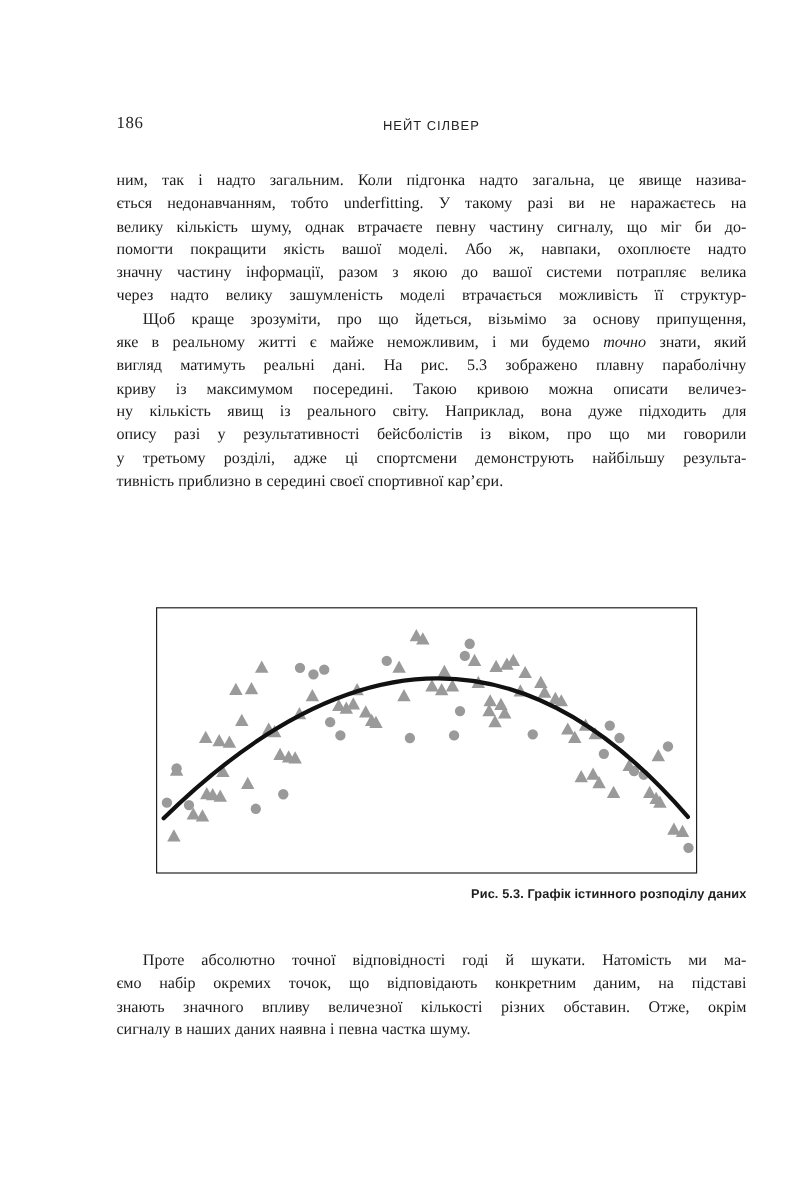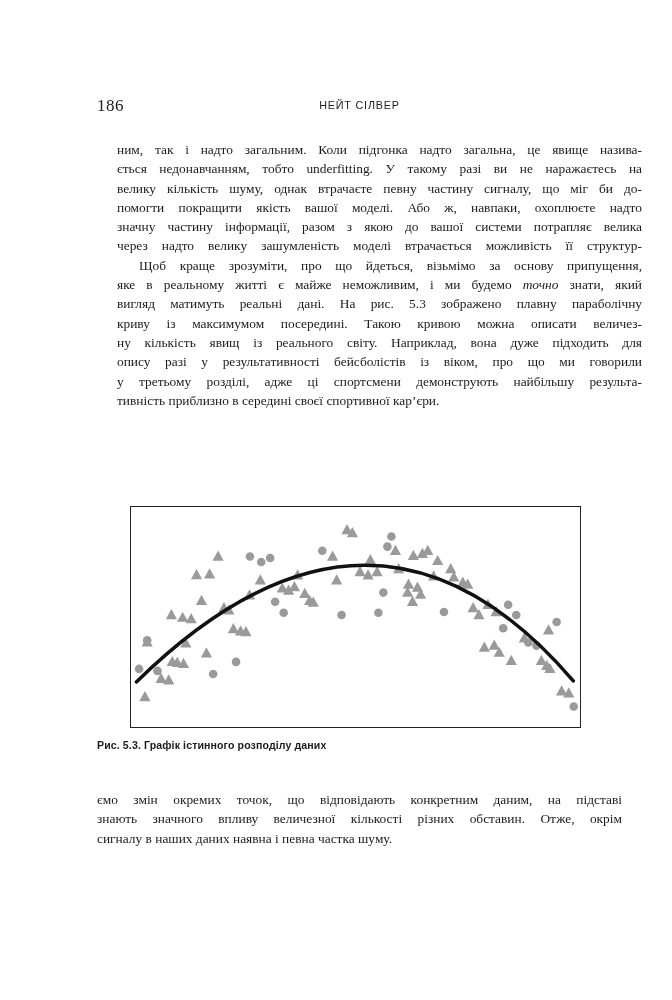--- a/index.html
+++ b/index.html
@@ -4,47 +4,47 @@
 <style>
   html,body{margin:0;padding:0;background:#e8e8e8;}
   .page{
     position:relative;width:672px;height:1000px;margin:0 auto;
     background:#ffffff;color:#1b1b1b;
     font-family:"Liberation Serif", serif;
     overflow:hidden;
   }
   .pagenum{
     position:absolute;left:97px;top:96px;
-    font-size:17px;letter-spacing:0.5px;color:#222;
+    font-size:14px;letter-spacing:0.5px;color:#222;
   }
   .running{
     position:absolute;left:97px;top:99px;width:525px;text-align:center;
     font-family:"Liberation Sans", sans-serif;font-weight:normal;
     font-size:10.8px;letter-spacing:0.8px;color:#222;
   }
   .textblock{
     position:absolute;left:97px;width:525px;
     font-size:13.4px;line-height:19.3px;color:#1b1b1b;
   }
-  .tb1{top:140px;margin-left:20px;}
+  .tb1{top:140px;}
   .tb2{top:790px;}
   .line{
     height:19.3px;white-space:nowrap;
     text-align:justify;text-align-last:justify;
   }
   .line.last{text-align-last:left;white-space:normal;}
   .line.indent{padding-left:22px;}
   .line i{font-style:italic;}
   .figurebox{
     position:absolute;left:130px;top:506px;width:449px;height:220px;
     border:1.5px solid #222;background:#fff;box-sizing:content-box;
   }
   .figurebox svg{display:block;width:449px;height:220px;}
   .caption{
-    position:absolute;left:97px;top:739px;width:525px;text-align:left;
+    position:absolute;left:97px;top:739px;width:525px;text-align:right;
     font-family:"Liberation Sans", sans-serif;font-weight:bold;
     font-size:10.6px;letter-spacing:0.1px;color:#1d1d1d;
   }
 </style>
 </head>
 <body>
 
 <div class="page">
 
   <span class="pagenum">186</span>
@@ -162,18 +162,19 @@
         <circle cx="405.447" cy="138.6" r="4.3" fill="#9a9a9a"></circle>
         <circle cx="425.652" cy="115.06" r="4.3" fill="#9a9a9a"></circle>
         <circle cx="442.714" cy="199.54000000000002" r="4.3" fill="#9a9a9a"></circle>
         <path d="M 5.388 174.9 Q 243.13350000000005 -57.750000000000014 442.265 173.8" fill="none" stroke="#111111" stroke-width="3.5" stroke-linecap="round"></path>
       </svg>
   </div>
 
   <div class="caption">Рис. 5.3. Графік істинного розподілу даних</div>
 
   <div class="textblock tb2">
-      <div class="line"><span>ємо змін окремих точок, що відповідають конкретним даним, на підставі</span></div>
+      <div class="line indent"><span>Проте абсолютно точної відповідності годі й шукати. Натомість ми ма-</span></div>
+      <div class="line"><span>ємо набір окремих точок, що відповідають конкретним даним, на підставі</span></div>
       <div class="line"><span>знають значного впливу величезної кількості різних обставин. Отже, окрім</span></div>
       <div class="line last"><span>сигналу в наших даних наявна і певна частка шуму.</span></div>
     </div>
 
 </div>
 
 </body></html>

